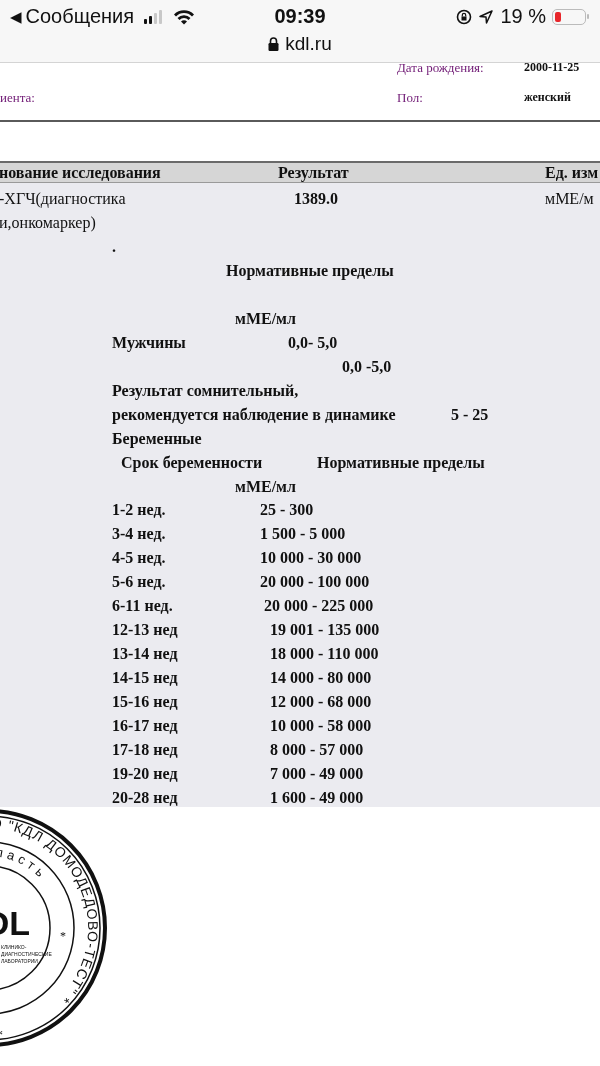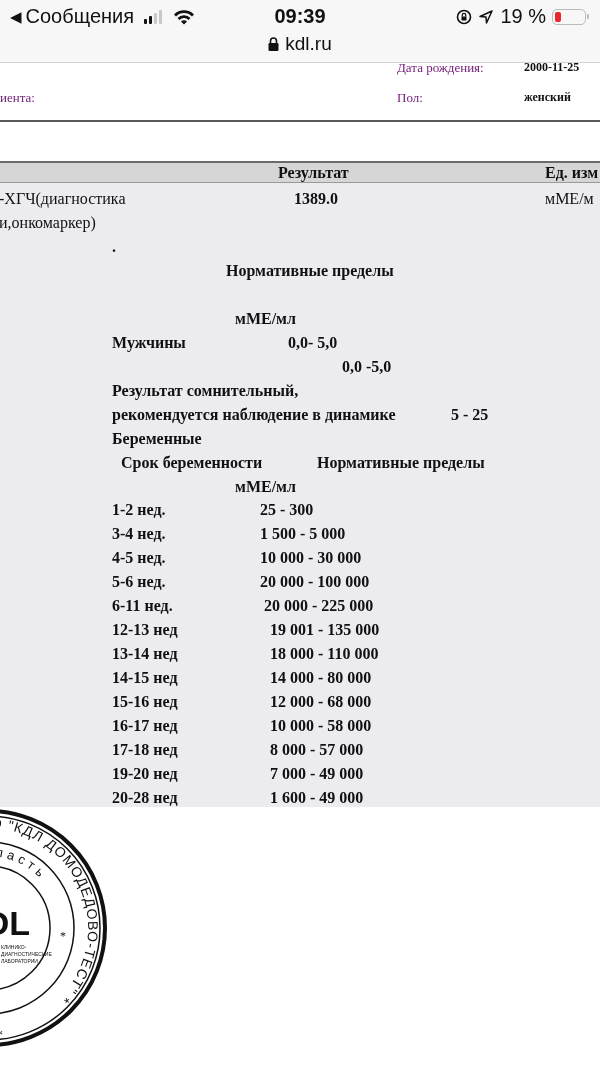--- a/index.html
+++ b/index.html
@@ -95,20 +95,21 @@
   <span class="info-label" style="left:397px; top:-3px;">Дата рождения:</span>
   <span class="info-value" style="left:524px; top:-3px;">2000-11-25</span>
   <span class="info-label" style="left:0px; top:27px;">иента:</span>
   <span class="info-label" style="left:397px; top:27px;">Пол:</span>
   <span class="info-value" style="left:524px; top:27px;">женский</span>
 </div>
 
 <div class="rule-top"></div>
 
 <div class="thead">
+  <span class="th" style="left:-1px;">нование исследования</span>
   <span class="th" style="left:278px;">Результат</span>
   <span class="th" style="left:545px;">Ед. изм</span>
 </div>
 
 <div class="tbody">
   <span class="cell" style="left:-1px; top:7px;">-ХГЧ(диагностика</span>
   <span class="cell" style="left:-1px; top:31px;">и,онкомаркер)</span>
   <span class="cell bold" style="left:294px; top:7px;">1389.0</span>
   <span class="cell" style="left:545px; top:7px;">мМЕ/м</span>
 

